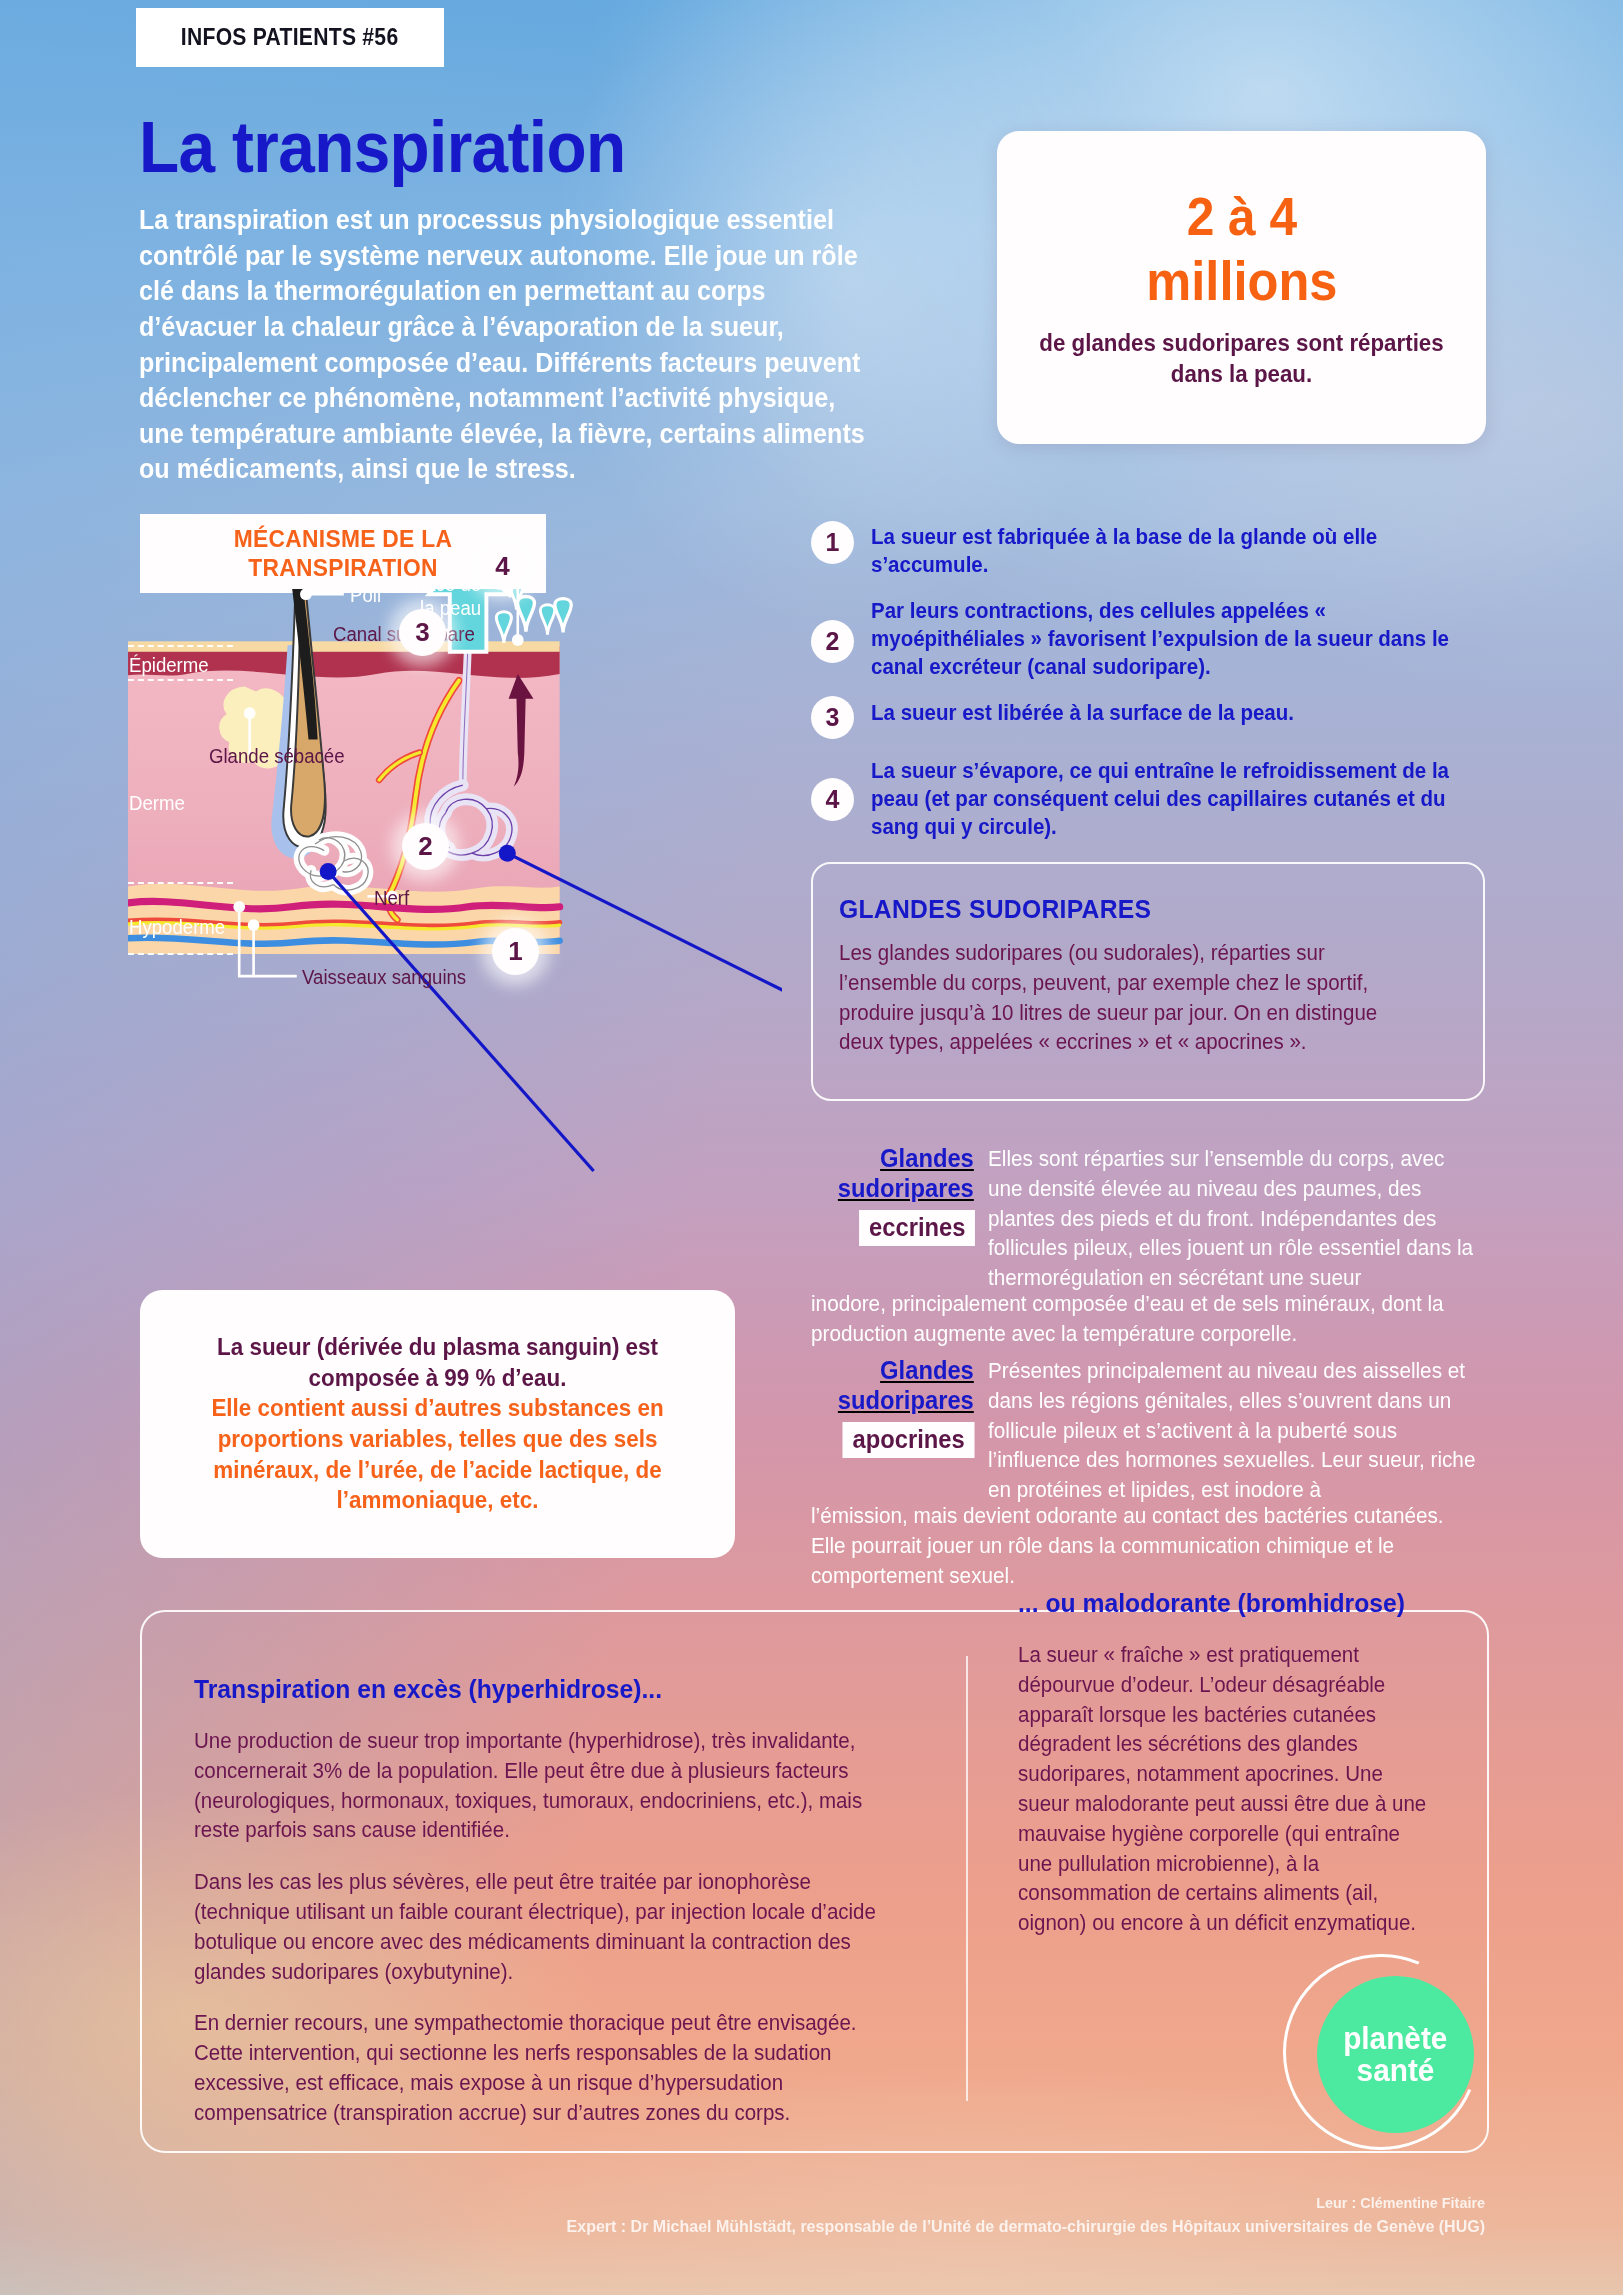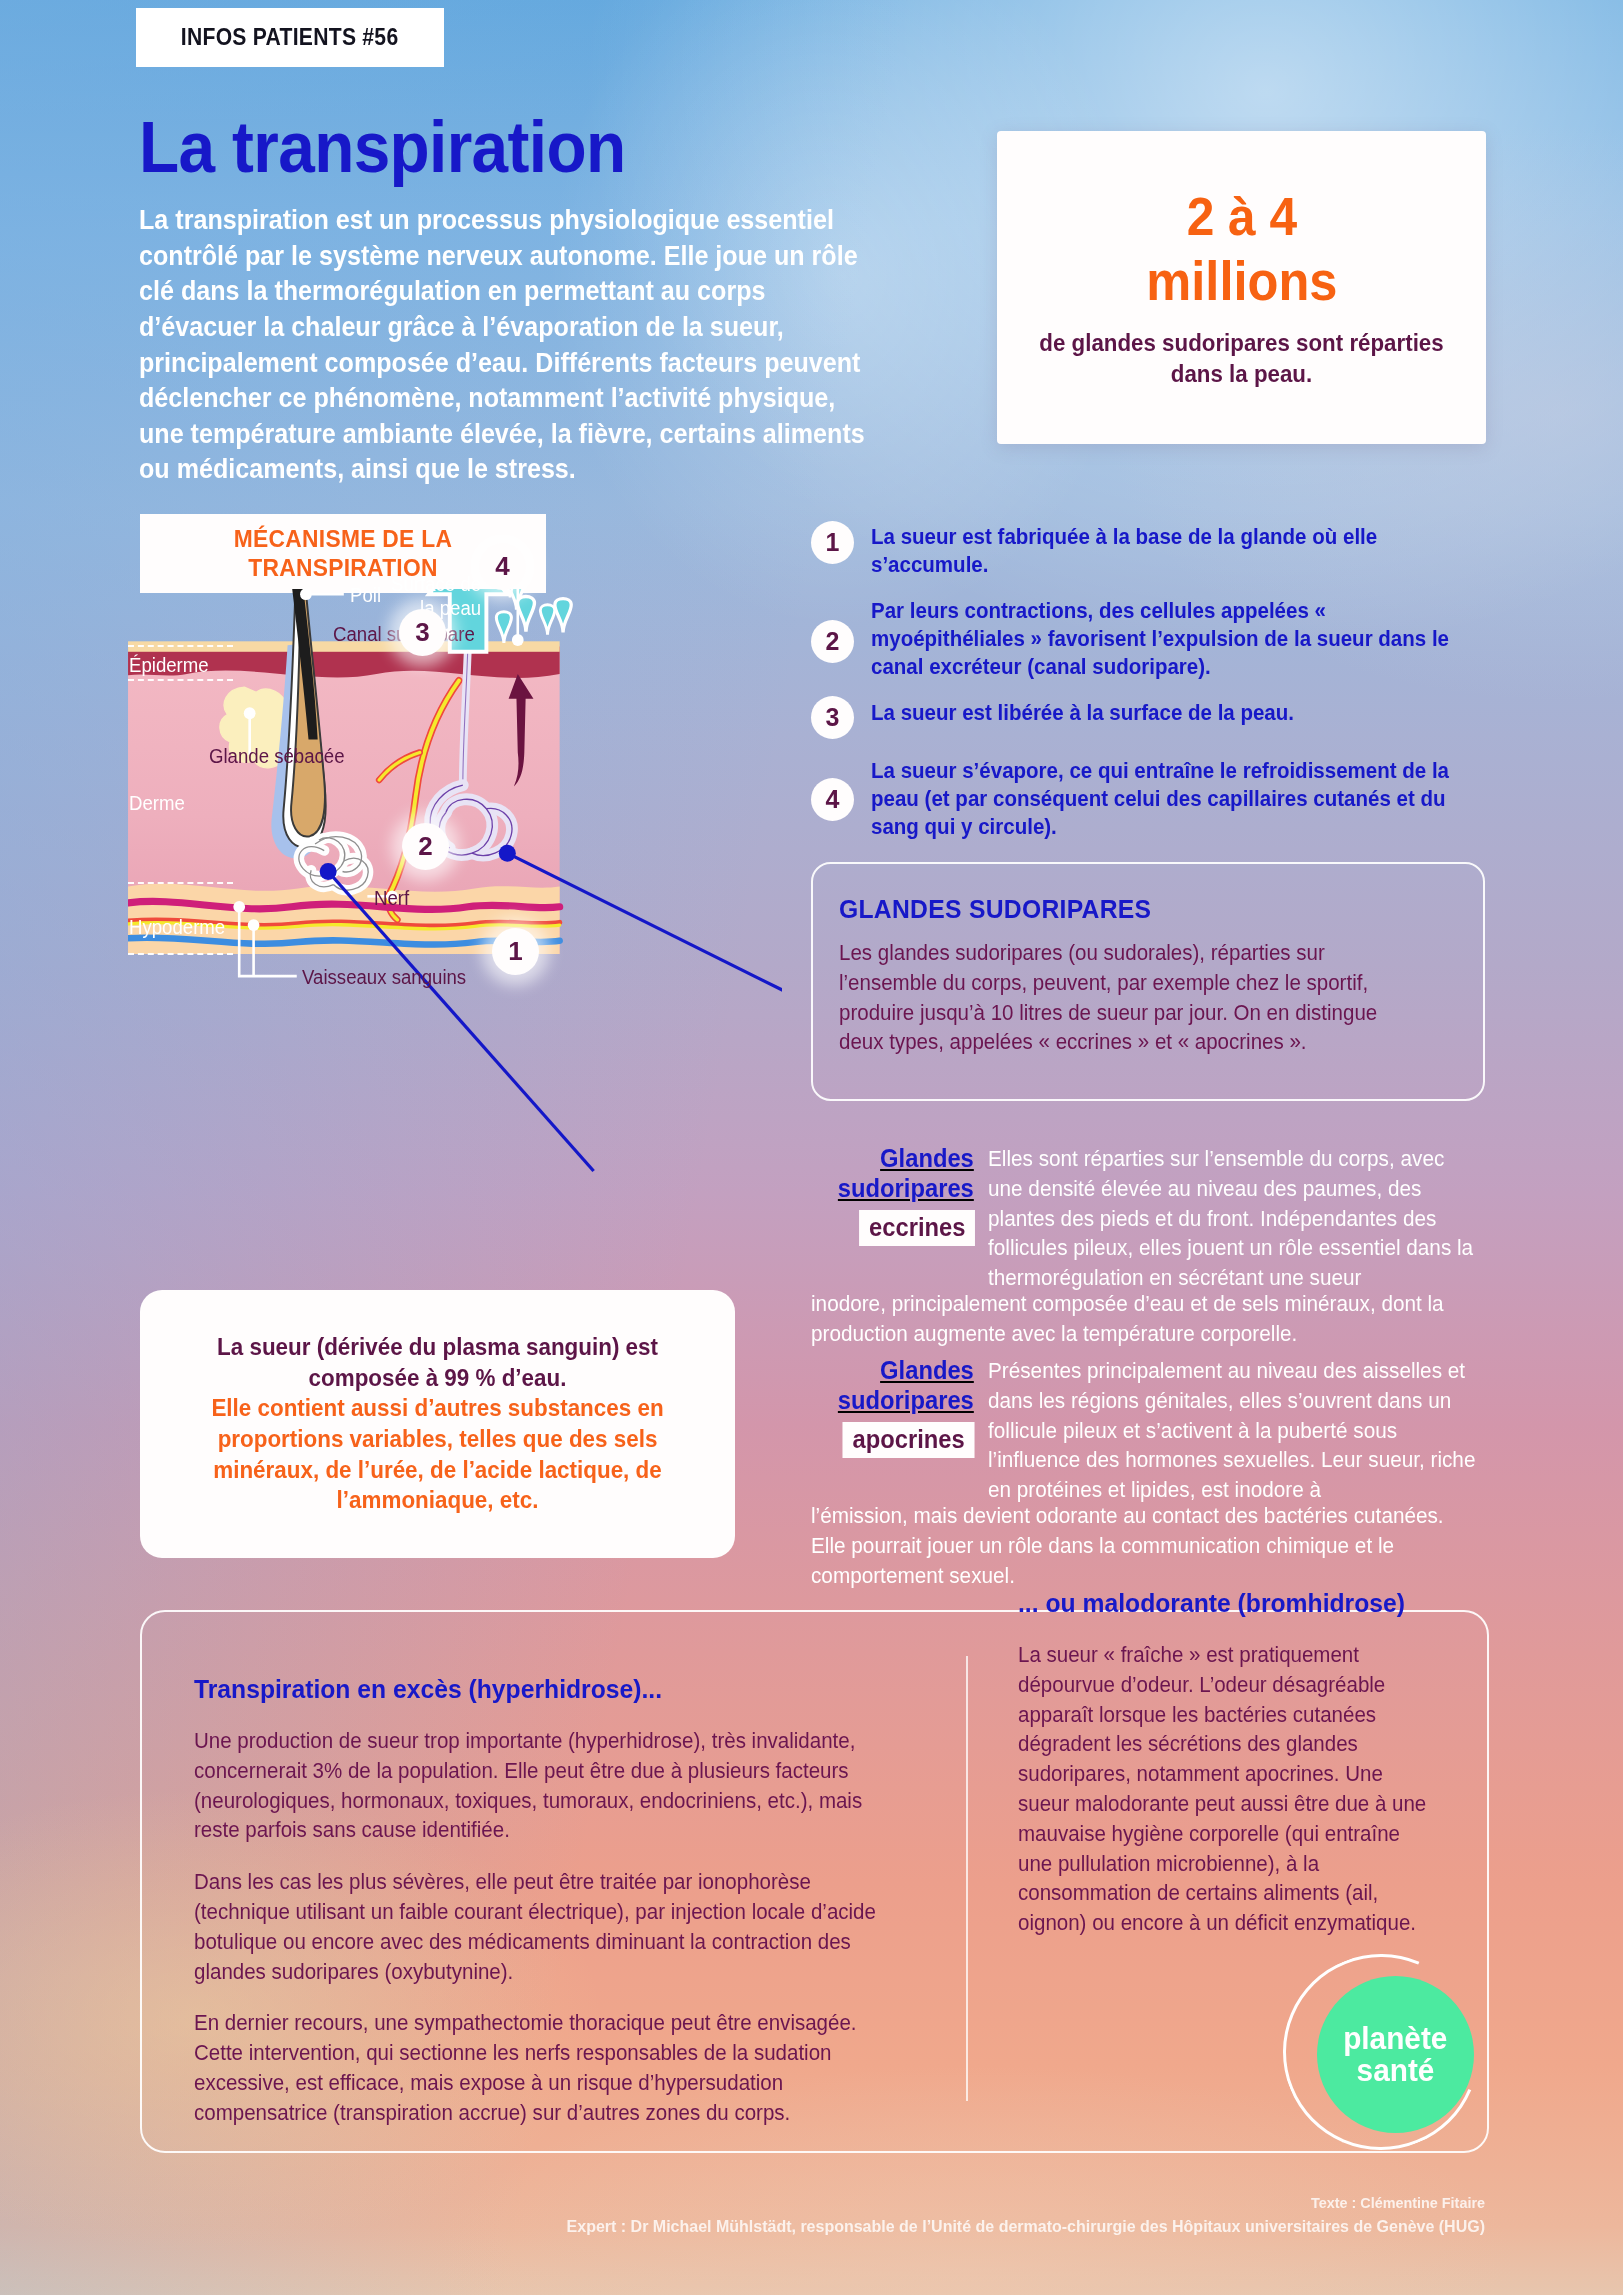--- a/index.html
+++ b/index.html
@@ -42,21 +42,21 @@
   }
   .hero-body {
     position:absolute; left:139px; top:203px; width:789px;
     color:#ffffff; font-size:27px; line-height:1.32; font-weight:bold;
     transform:scaleX(.93); transform-origin:left top;
   }
 
   
   .stat-card {
     position:absolute; left:997px; top:131px; width:489px; height:313px;
-    background:#fffdfd; border-radius:4px;
+    background:#fffdfd; border-radius:22px;
     box-shadow:0 3.9px 17px rgba(110,90,130,.18);
     display:flex; flex-direction:column; align-items:center; justify-content:center;
   }
   .stat-num {
     color:#f76212; font-weight:bold; font-size:54px; line-height:1.18;
     text-align:center; transform:scaleX(.92);
   }
   .stat-num .big { font-size:55px; display:block; }
   .stat-sub {
     margin-top:14.4px; color:#5c1547; font-weight:bold; font-size:24px;
@@ -434,18 +434,18 @@
 
   <div class="logo-wrap">
     <div class="logo-ring"></div>
     <div class="logo-circle">
       <span>planète</span>
       <span>santé</span>
     </div>
   </div>
 
   <div class="footer">
-    <div class="f1">Texte : Clémentine Fitaire</div>
+    <div class="f1">Leur : Clémentine Fitaire</div>
     <div class="f2">Expert : Dr Michael Mühlstädt, responsable de l’Unité de dermato-chirurgie des Hôpitaux universitaires de Genève (HUG)</div>
   </div>
 
 </div>
 
 
 </body></html>

